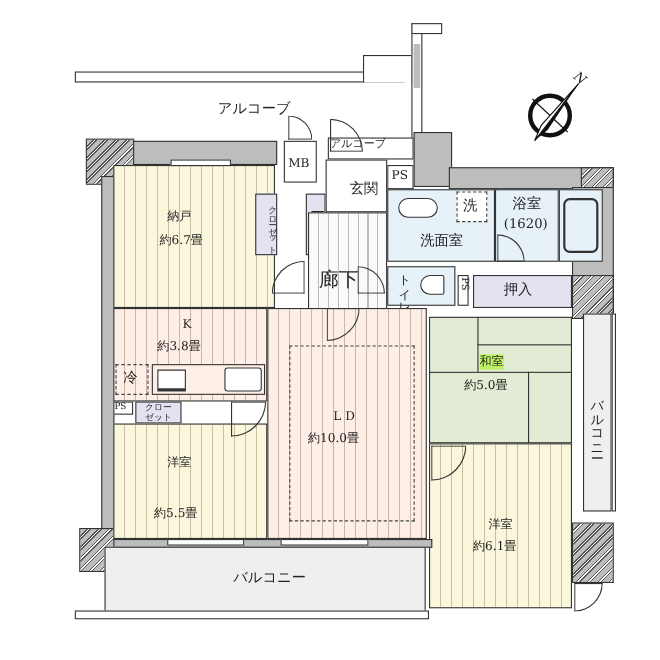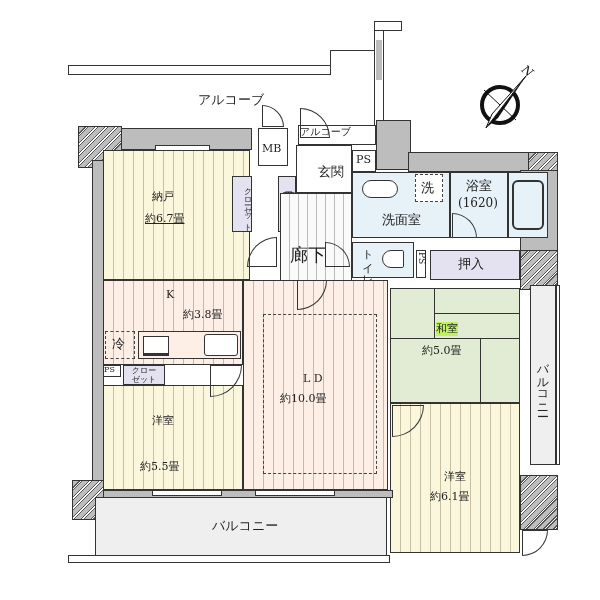--- a/index.html
+++ b/index.html
@@ -60,21 +60,21 @@
 <div class="abs line" style="left:258px;top:128px;width:30px;height:38px;"></div>
 <div class="abs label" style="left:262px;top:142px;font-size:11px;">MB</div>
 <div class="abs door" style="left:262px;top:105px;width:22px;height:22px;"></div>
 
 <div class="abs line" style="left:352px;top:150px;width:24px;height:22px;"></div>
 <div class="abs label" style="left:356px;top:153px;font-size:11px;">PS</div>
 
 <div class="abs yellow" style="left:103px;top:150px;width:147px;height:130px;border:1px solid #333;"></div>
 <div class="abs line" style="left:155px;top:145px;width:55px;height:6px;"></div>
 <div class="abs label" style="left:152px;top:190px;">納戸</div>
-<div class="abs label" style="left:145px;top:212px;text-decoration:underline;">約6.7畳</div>
+<div class="abs label" style="left:145px;top:212px;">約6.7畳</div>
 
 <div class="abs closet" style="left:232px;top:176px;width:20px;height:56px;"></div>
 <div class="abs small" style="left:233px;top:182px;width:18px;writing-mode:vertical-rl;">クローゼット</div>
 
 <div class="abs closet" style="left:278px;top:176px;width:18px;height:56px;"></div>
 <div class="abs label mid" style="left:278px;top:182px;width:18px;writing-mode:vertical-rl;">下足入</div>
 
 <div class="abs line" style="left:296px;top:145px;width:56px;height:48px;"></div>
 <div class="abs label mid" style="left:318px;top:164px;font-size:13px;">玄関</div>
 
@@ -100,21 +100,21 @@
 <div class="abs label mid" style="left:362px;top:242px;width:12px;writing-mode:vertical-rl;font-size:11px;">トイレ</div>
 <div class="abs" style="left:382px;top:250px;width:22px;height:18px;border:1px solid #333;border-radius:10px 2px 2px 10px;background:#fff;"></div>
 <div class="abs line" style="left:416px;top:250px;width:10px;height:28px;"></div>
 <div class="abs small" style="left:416px;top:252px;width:10px;writing-mode:vertical-rl;font-size:9px;">PS</div>
 
 <div class="abs closet" style="left:430px;top:250px;width:90px;height:30px;"></div>
 <div class="abs label mid" style="left:458px;top:256px;font-size:13px;">押入</div>
 
 <div class="abs pink" style="left:103px;top:280px;width:140px;height:85px;border:1px solid #333;"></div>
 <div class="abs label" style="left:166px;top:288px;">K</div>
-<div class="abs label" style="left:143px;top:308px;margin-left:40px;">約3.8畳</div>
+<div class="abs label" style="left:143px;top:308px;">約3.8畳</div>
 <div class="abs dash" style="left:105px;top:331px;width:30px;height:28px;"></div>
 <div class="abs label mid" style="left:112px;top:336px;font-size:13px;">冷</div>
 <div class="abs line" style="left:138px;top:331px;width:103px;height:28px;background:#fdeee6;"></div>
 <div class="abs" style="left:143px;top:336px;width:26px;height:20px;border:1px solid #333;border-bottom:3px solid #333;background:#fff;"></div>
 <div class="abs" style="left:204px;top:334px;width:34px;height:22px;border:1px solid #333;border-radius:3px;background:#fff;"></div>
 
 <div class="abs line" style="left:103px;top:365px;width:18px;height:12px;"></div>
 <div class="abs small" style="left:104px;top:366px;font-size:8px;">PS</div>
 <div class="abs closet" style="left:123px;top:365px;width:42px;height:20px;"></div>
 <div class="abs small" style="left:126px;top:367px;width:36px;white-space:pre;">クロー

